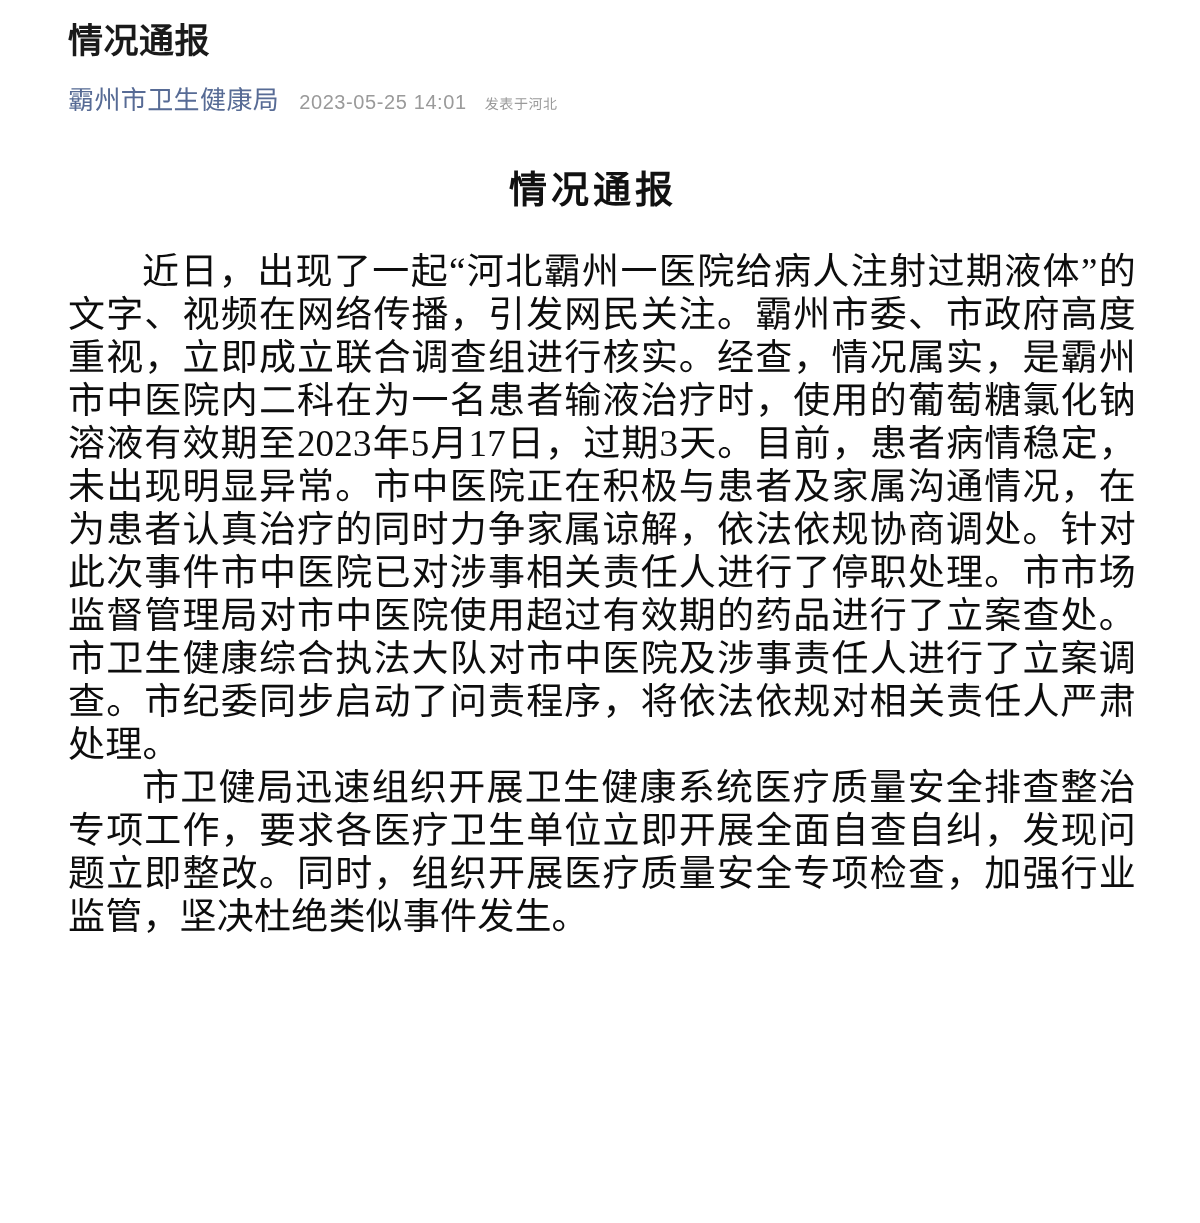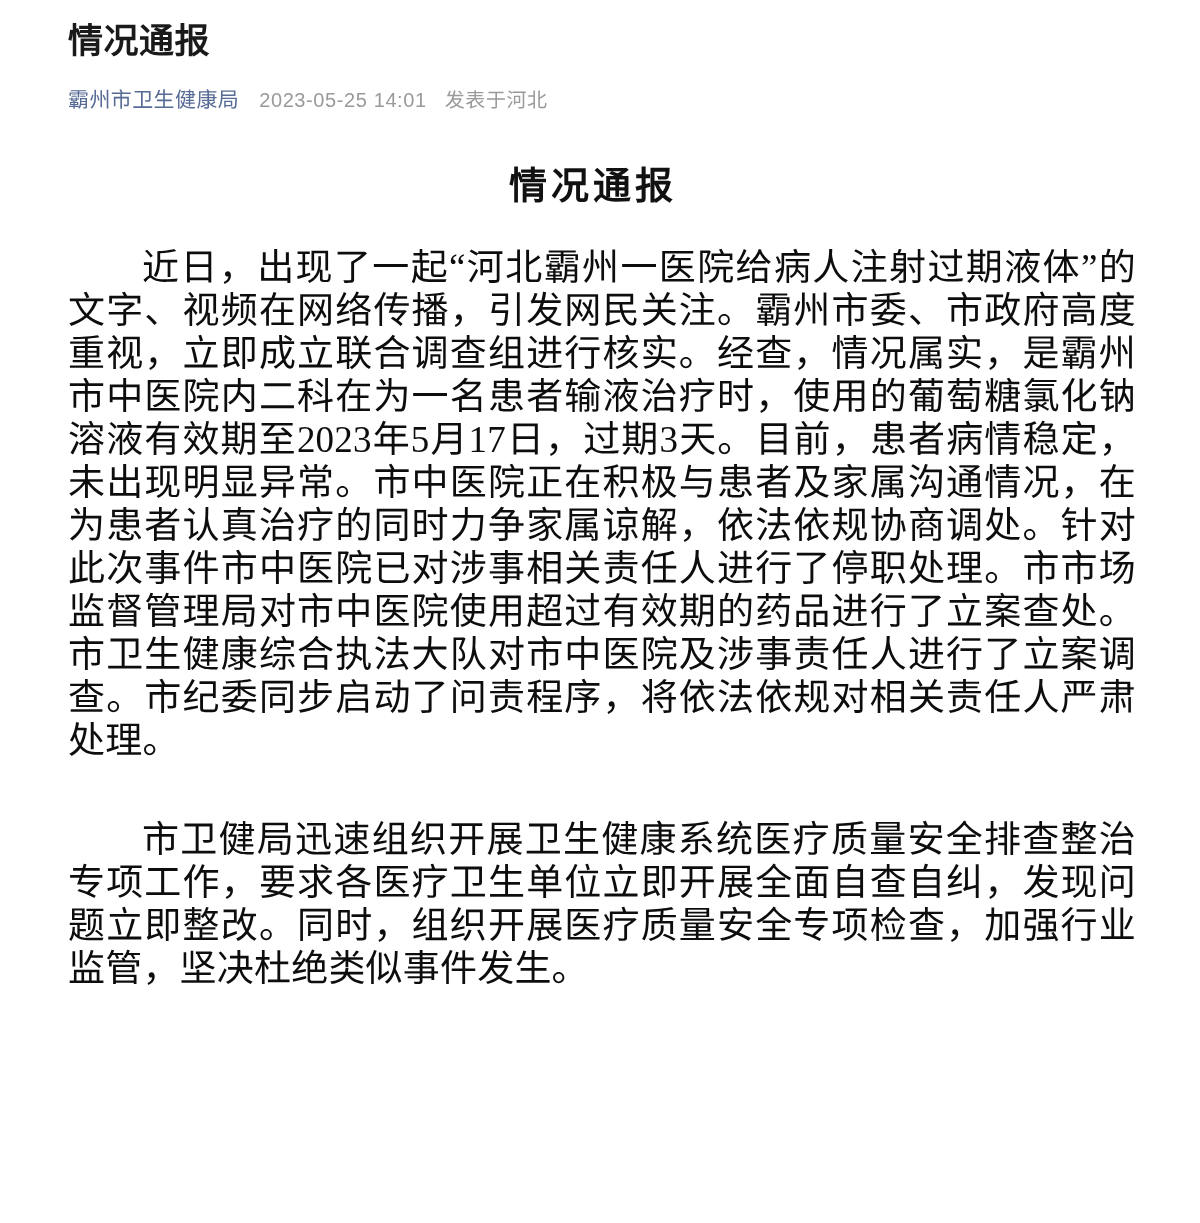--- a/index.html
+++ b/index.html
@@ -46,37 +46,37 @@
     align-items: baseline;
     flex-wrap: nowrap;
     font-size: 20px;
     line-height: 28px;
     white-space: nowrap;
   }
 
   .meta-source {
     color: #576b95;
     font-family: "Liberation Sans", "DejaVu Sans", sans-serif;
-    font-size: 21px;
+    font-size: 26px;
     letter-spacing: 0.4px;
   }
 
   .meta-date {
     color: #9a9a9a;
     margin-left: 20px;
     font-family: "Liberation Sans", "DejaVu Sans", sans-serif;
     font-size: 20px;
     letter-spacing: 0.6px;
   }
 
   .meta-location {
     color: #9a9a9a;
     margin-left: 18px;
     font-family: "Liberation Sans", "DejaVu Sans", sans-serif;
-    font-size: 20px;
+    font-size: 14px;
     letter-spacing: 0.6px;
   }
 
   
   .doc-body {
     padding: 0 64px 0 68px;
     margin-top: 46px;
   }
 
   .doc-title {
@@ -97,21 +97,20 @@
     line-height: 43px;
     color: #0d0d0d;
     margin: 0;
     text-indent: 2em;
     text-align: justify;
     text-justify: inter-ideograph;
     letter-spacing: 0.2px;
   }
 
   .doc-paragraph + .doc-paragraph {
-    margin-top: 56px;
   }
 </style>
 </head>
 <body>
 
 <div class="article">
 
   <div class="header">
     <h1 class="article-headline">情况通报</h1>
 

